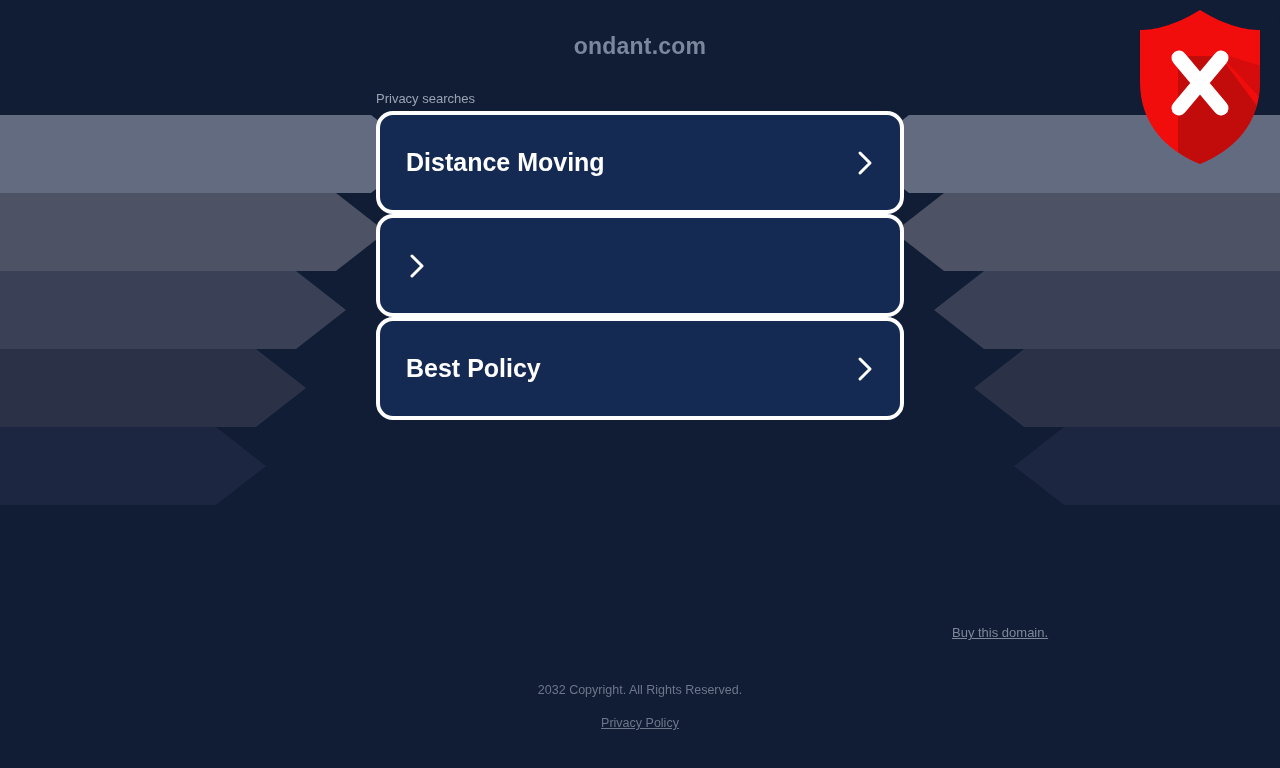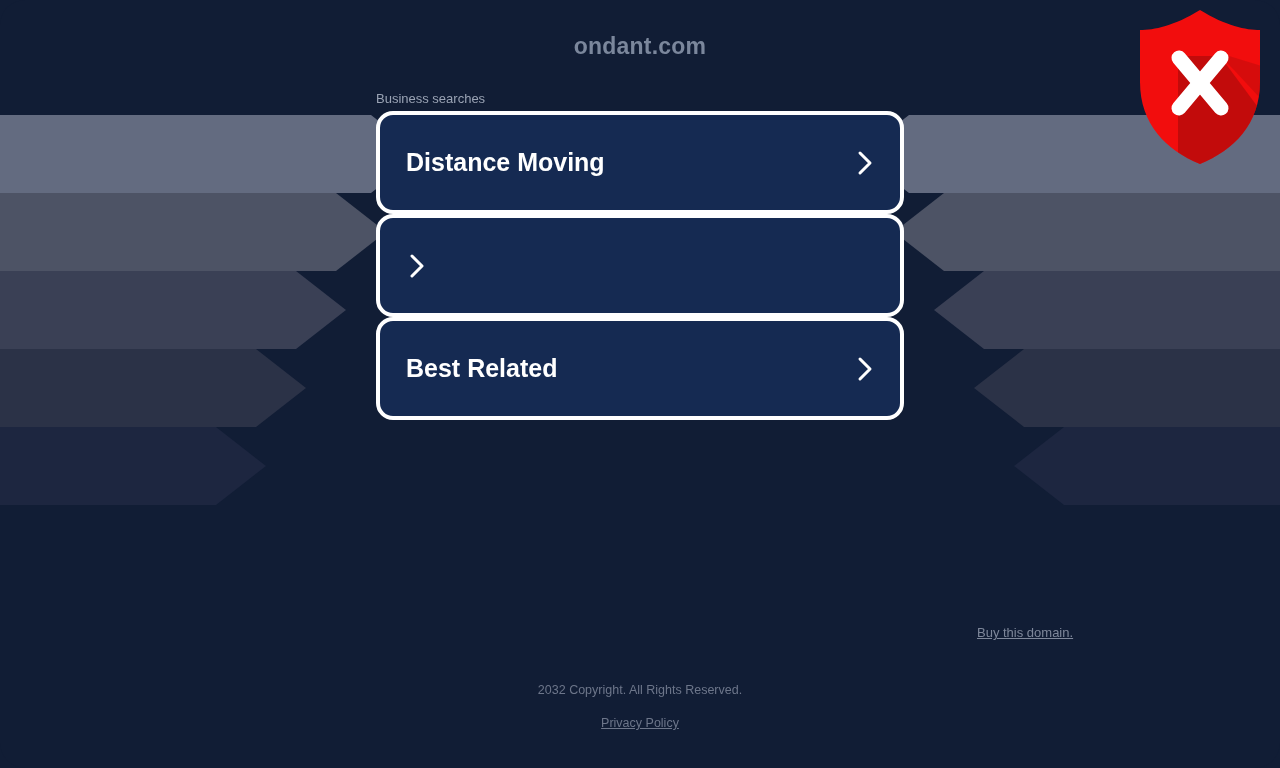--- a/index.html
+++ b/index.html
@@ -83,21 +83,21 @@
   
   .shield-logo {
     position: absolute;
     top: 8px; right: 18px;
     width: 124px; height: 158px;
   }
 
   
   .buy-link {
     position: absolute;
-    left: 977px; top: 625px;
+    left: 952px; top: 625px;
     font-size: 13px;
     color: #7e879a;
     text-decoration: underline;
     cursor: pointer;
   }
   .copyright {
     position: absolute;
     left: 0; top: 683px; width: 1280px;
     text-align: center;
     font-size: 12.5px;
@@ -165,39 +165,39 @@
       <polygon points="78,44 96,62 150,120 150,66" fill="#c00d0d" opacity="0.55"></polygon>
     </g>
     <g stroke="#ffffff" stroke-width="15" stroke-linecap="round" fill="none">
       <line x1="41" y1="50" x2="83" y2="100"></line>
       <line x1="83" y1="50" x2="41" y2="100"></line>
     </g>
   </svg>
 
   <div class="domain-title">ondant.com</div>
 
-  <div class="related-label">Business searches</div>
+  <div class="related-label">Privacy searches</div>
 
   <div class="cards">
 
     <div class="card">
       <span class="card-title">Distance Moving</span>
       <svg class="chevron-icon" viewBox="0 0 22 30" xmlns="http://www.w3.org/2000/svg">
         <polyline points="6,5 16,15 6,25" fill="none" stroke="#ffffff" stroke-width="3" stroke-linecap="round" stroke-linejoin="round"></polyline>
       </svg>
     </div>
 
     <div class="card">
       <svg class="chevron-icon" viewBox="0 0 22 30" xmlns="http://www.w3.org/2000/svg">
         <polyline points="6,5 16,15 6,25" fill="none" stroke="#ffffff" stroke-width="3" stroke-linecap="round" stroke-linejoin="round"></polyline>
       </svg>
     </div>
 
     <div class="card">
-      <span class="card-title">Best Related</span>
+      <span class="card-title">Best Policy</span>
       <svg class="chevron-icon" viewBox="0 0 22 30" xmlns="http://www.w3.org/2000/svg">
         <polyline points="6,5 16,15 6,25" fill="none" stroke="#ffffff" stroke-width="3" stroke-linecap="round" stroke-linejoin="round"></polyline>
       </svg>
     </div>
 
   </div>
 
   <a class="buy-link">Buy this domain.</a>
 
   <div class="copyright">2032 Copyright. All Rights Reserved.</div>

